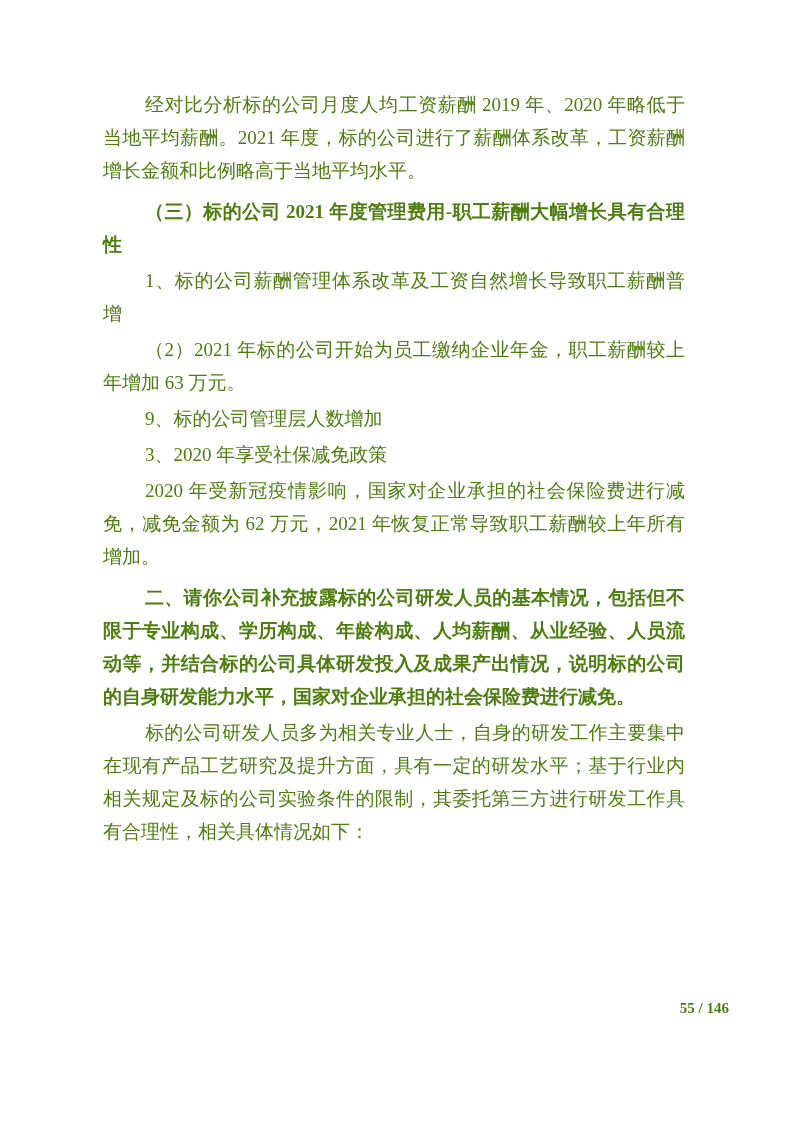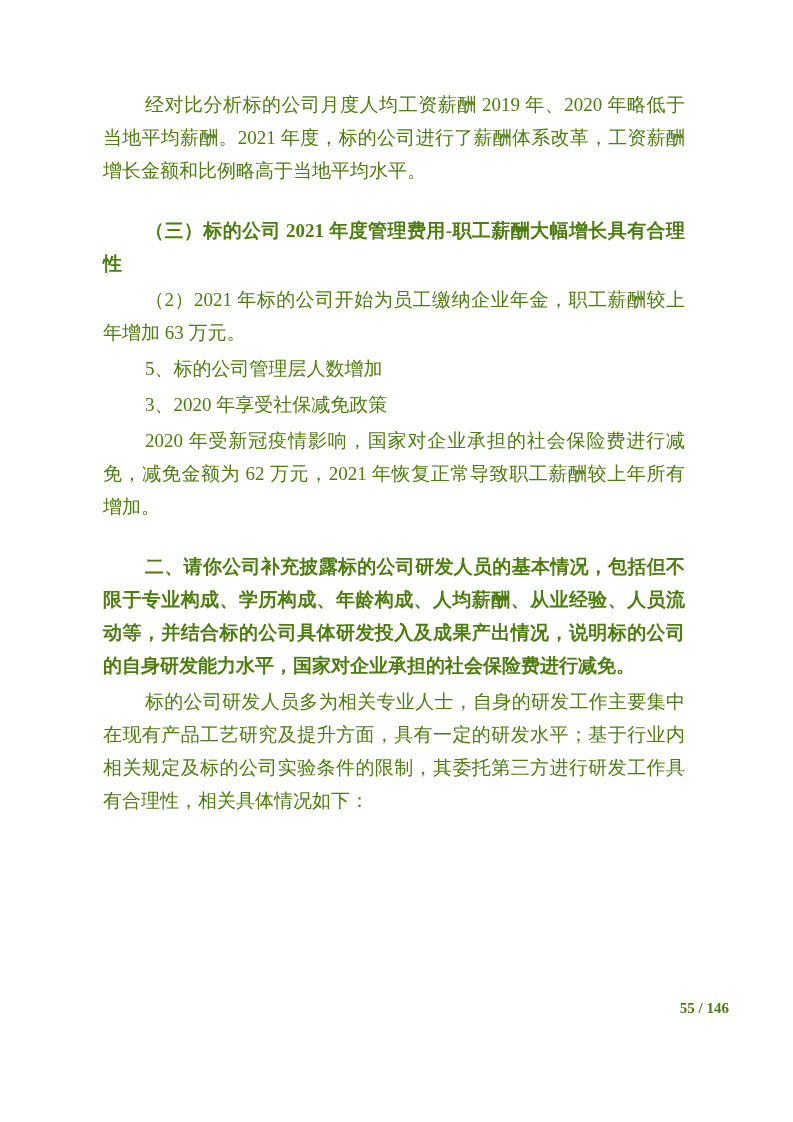--- a/index.html
+++ b/index.html
@@ -28,39 +28,40 @@
     font-size: 19px;
     line-height: 33px;
     text-indent: 42px;
     text-align: justify;
     word-break: break-all;
   }
   .bold {
     font-weight: bold;
   }
   .spaced {
-    margin-top: 27px;
+    margin-top: 8px;
   }
   .page-number {
     position: absolute;
     top: 1000px;
     right: 112px;
     font-size: 15px;
     font-weight: bold;
   }
 </style>
 </head>
 <body>
 
 <div class="page">
   <div class="content">
     <p class="para">经对比分析标的公司月度人均工资薪酬 2019 年、2020 年略低于当地平均薪酬。2021 年度，标的公司进行了薪酬体系改革，工资薪酬增长金额和比例略高于当地平均水平。</p>
     <p class="para bold spaced">（三）标的公司 2021 年度管理费用-职工薪酬大幅增长具有合理性</p>
+    <p class="para">1、标的公司薪酬管理体系改革及工资自然增长导致职工薪酬普增</p>
     <p class="para">（2）2021 年标的公司开始为员工缴纳企业年金，职工薪酬较上年增加 63 万元。</p>
-    <p class="para">5、标的公司管理层人数增加</p>
+    <p class="para">9、标的公司管理层人数增加</p>
     <p class="para">3、2020 年享受社保减免政策</p>
     <p class="para">2020 年受新冠疫情影响，国家对企业承担的社会保险费进行减免，减免金额为 62 万元，2021 年恢复正常导致职工薪酬较上年所有增加。</p>
     <p class="para bold spaced">二、请你公司补充披露标的公司研发人员的基本情况，包括但不限于专业构成、学历构成、年龄构成、人均薪酬、从业经验、人员流动等，并结合标的公司具体研发投入及成果产出情况，说明标的公司的自身研发能力水平，国家对企业承担的社会保险费进行减免。</p>
     <p class="para">标的公司研发人员多为相关专业人士，自身的研发工作主要集中在现有产品工艺研究及提升方面，具有一定的研发水平；基于行业内相关规定及标的公司实验条件的限制，其委托第三方进行研发工作具有合理性，相关具体情况如下：</p>
 
   </div>
   <div class="page-number">55 / 146</div>
 </div>
 
 </body></html>

